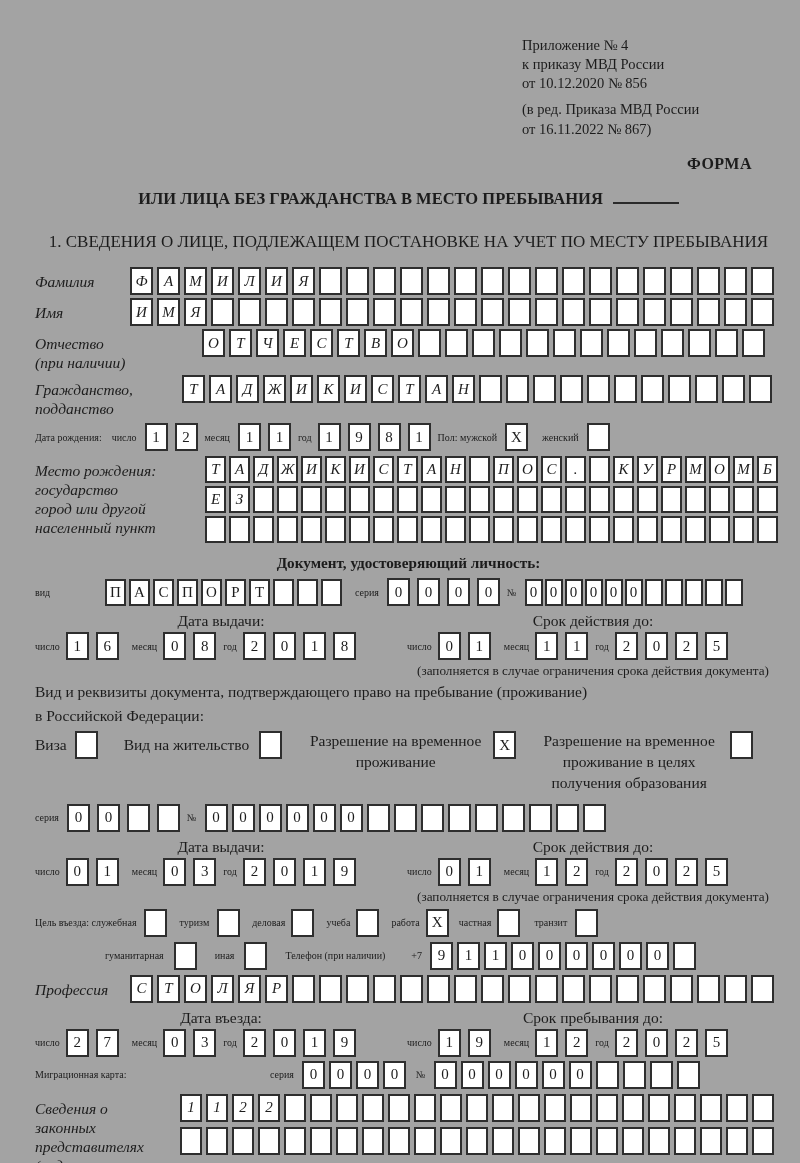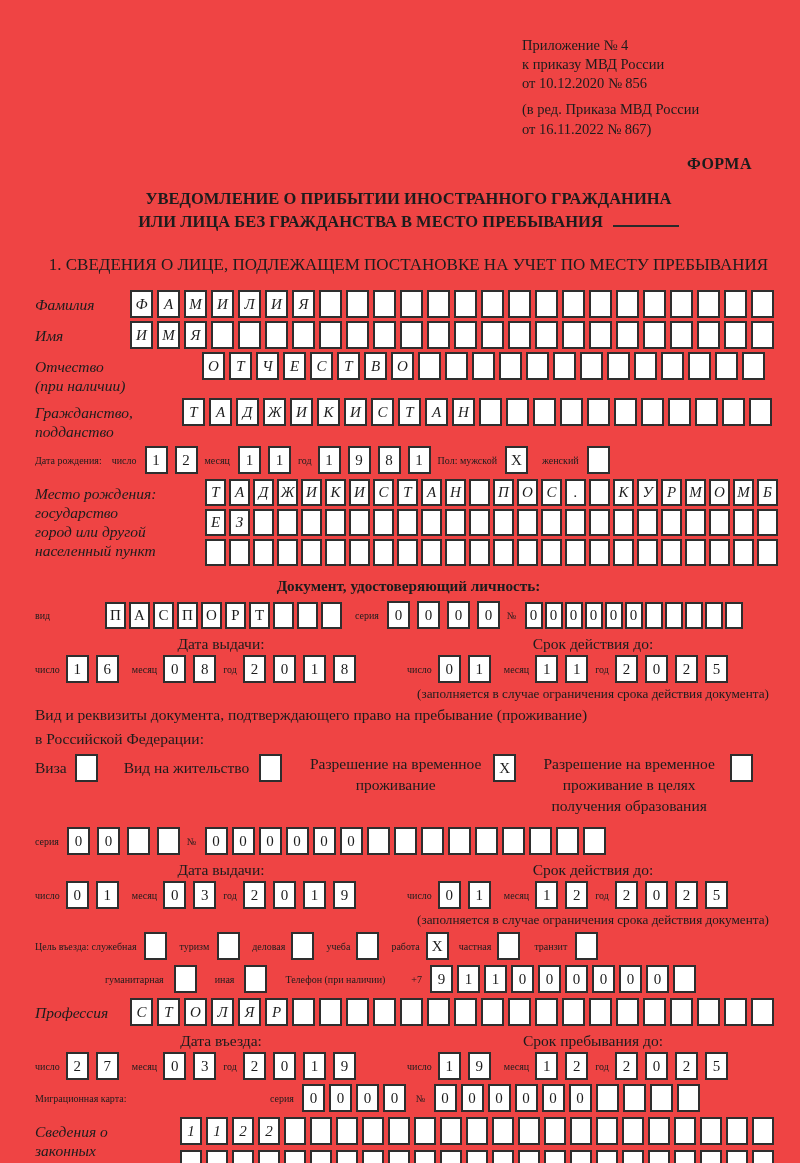--- a/index.html
+++ b/index.html
@@ -1,19 +1,19 @@
 <!DOCTYPE html>
 <html lang="ru"><head>
 <meta charset="utf-8">
 <style>
   * { box-sizing: border-box; }
   html,body { margin:0; padding:0; background:#ffffff; }
   .page {
     position:relative; width:800px; height:1163px; overflow:hidden;
-    background:#ef4444; color:#1c1c1c;
+    background:#a3a3a3; color:#1c1c1c;
     font-family:"Liberation Serif","DejaVu Serif",serif;
     padding:36px 18px 0 35px;
   }
   .pre { white-space:pre-line; }
 
   
   .annex { width:232px; margin-left:auto; margin-right:28px; font-size:14.5px; line-height:1.32; }
   .annex .note { margin-top:7px; }
   .forma { text-align:right; padding-right:30px; font-weight:bold; font-size:16px; margin-top:16px; letter-spacing:0.5px; }
 
@@ -82,21 +82,20 @@
   <div class="annex">
     <div class="pre">Приложение № 4
 к приказу МВД России
 от 10.12.2020 № 856</div>
     <div class="pre note">(в ред. Приказа МВД России
 от 16.11.2022 № 867)</div>
   </div>
   <div class="forma">ФОРМА</div>
 
   <div class="title">
-    <div>УВЕДОМЛЕНИЕ О ПРИБЫТИИ ИНОСТРАННОГО ГРАЖДАНИНА</div>
     <div><span>ИЛИ ЛИЦА БЕЗ ГРАЖДАНСТВА В МЕСТО ПРЕБЫВАНИЯ</span><span class="t-underline"></span></div>
   </div>
 
   <div class="sec-heading">1. СВЕДЕНИЯ О ЛИЦЕ, ПОДЛЕЖАЩЕМ ПОСТАНОВКЕ НА УЧЕТ ПО МЕСТУ ПРЕБЫВАНИЯ</div>
 
   <div class="row">
     <div class="lbl w95">Фамилия</div>
     <div class="cells">
         <span class="cell">Ф</span>
         <span class="cell">А</span>

